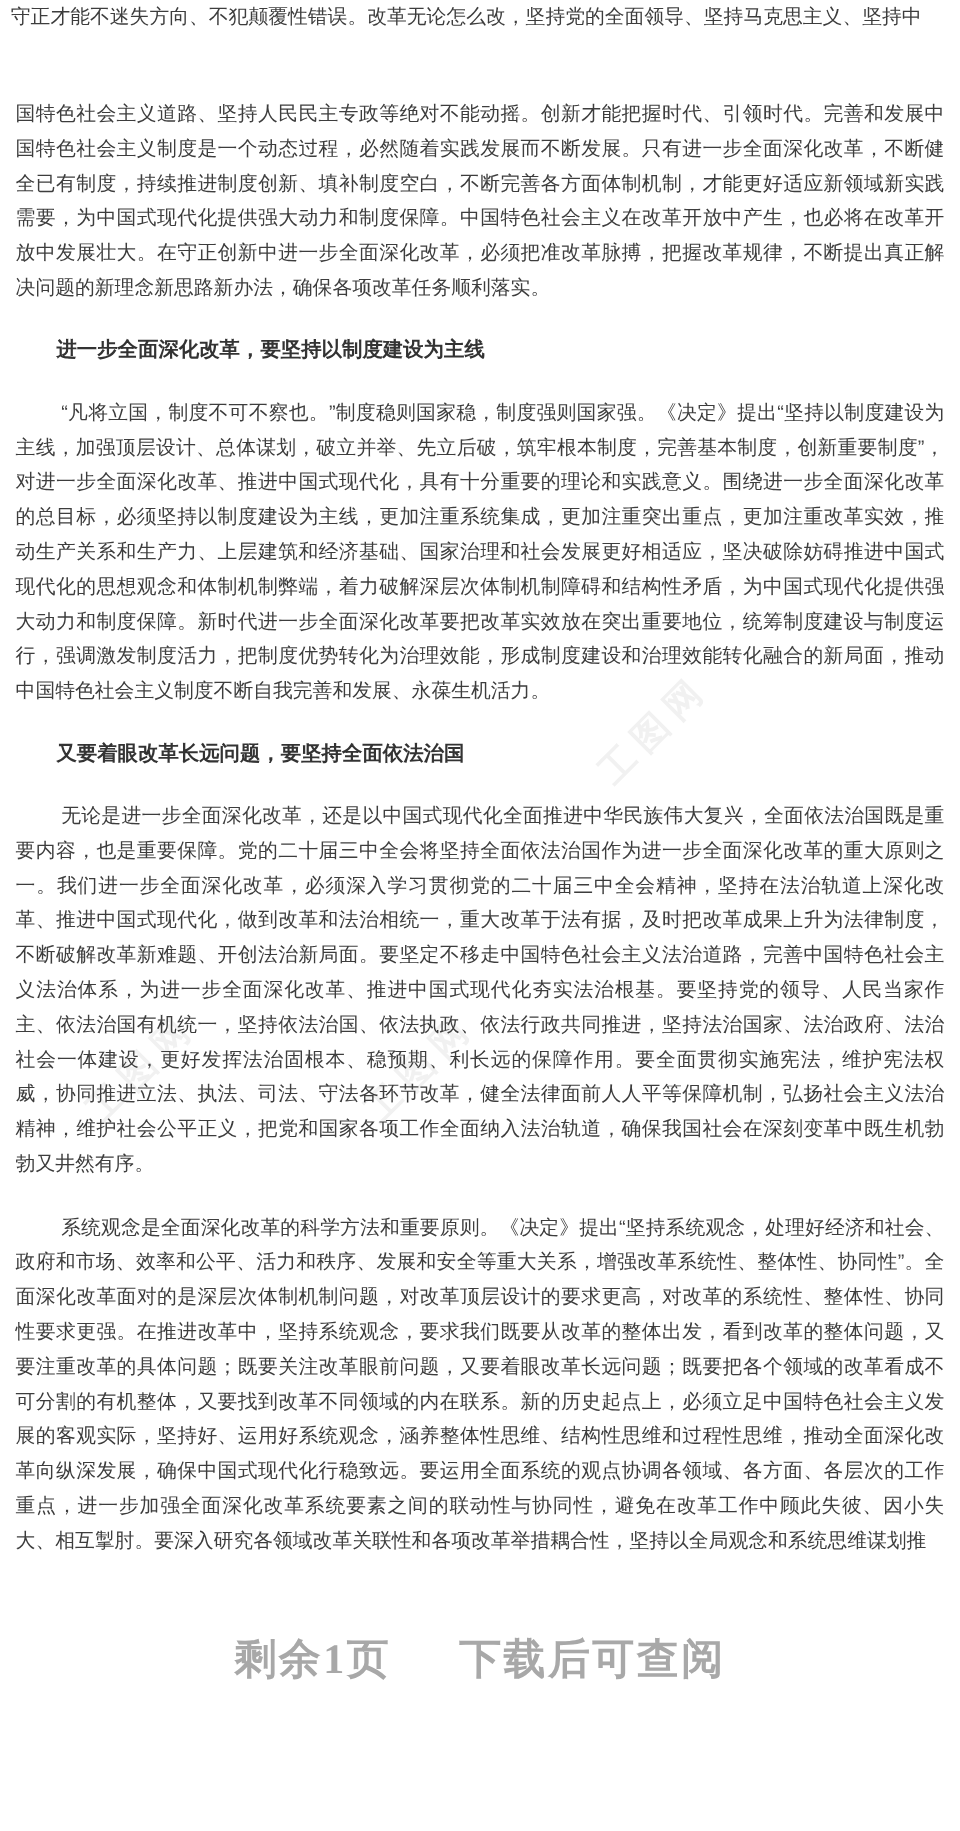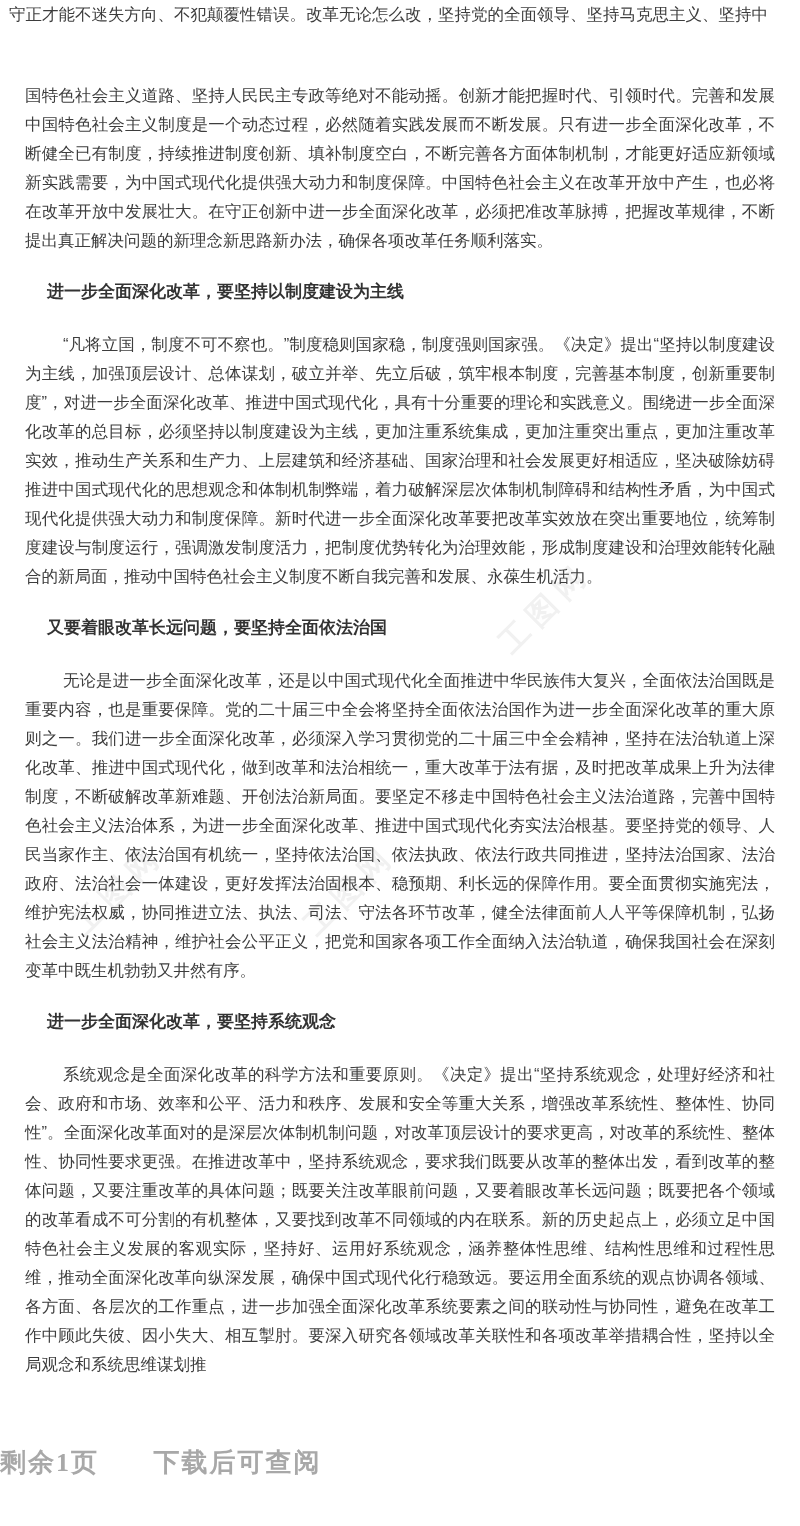--- a/index.html
+++ b/index.html
@@ -20,44 +20,45 @@
     line-height: 29px;
     text-align: justify;
     word-break: break-all;
   }
   .frag {
     margin: 0;
     white-space: nowrap;
     overflow: hidden;
   }
   .para {
-    margin: 16px;
+    margin: 4px;
     text-indent: 38px;
   }
   .para.cont {
     margin-top: 52px;
     text-indent: 0;
   }
   .para.after-heading { margin-top: 24px; }
   .heading {
     margin: 22px 0 0 0;
     font-size: 17px;
     line-height: 29px;
     font-weight: bold;
     color: #333333;
     text-indent: 38px;
     font-family: Liberation Serif, serif;
   }
   .footer {
     position: relative;
     z-index: 1;
     margin-top: 60px;
+    text-align: center;
     font-family: "Liberation Serif", "DejaVu Serif", serif;
     font-weight: bold;
-    font-size: 26px;
+    font-size: 35px;
     line-height: 48px;
     color: #a8a8a8;
     letter-spacing: 2px;
     white-space: nowrap;
   }
   .footer .hint { margin-left: 46px; }
   .watermark-layer {
     position: absolute;
     inset: 0;
     z-index: 0;
@@ -92,21 +93,20 @@
     <p class="frag">守正才能不迷失方向、不犯颠覆性错误。改革无论怎么改，坚持党的全面领导、坚持马克思主义、坚持中</p>
 
     <p class="para cont">国特色社会主义道路、坚持人民民主专政等绝对不能动摇。创新才能把握时代、引领时代。完善和发展中国特色社会主义制度是一个动态过程，必然随着实践发展而不断发展。只有进一步全面深化改革，不断健全已有制度，持续推进制度创新、填补制度空白，不断完善各方面体制机制，才能更好适应新领域新实践需要，为中国式现代化提供强大动力和制度保障。中国特色社会主义在改革开放中产生，也必将在改革开放中发展壮大。在守正创新中进一步全面深化改革，必须把准改革脉搏，把握改革规律，不断提出真正解决问题的新理念新思路新办法，确保各项改革任务顺利落实。</p>
 
     <h3 class="heading">进一步全面深化改革，要坚持以制度建设为主线</h3>
     <p class="para after-heading">“凡将立国，制度不可不察也。”制度稳则国家稳，制度强则国家强。《决定》提出“坚持以制度建设为主线，加强顶层设计、总体谋划，破立并举、先立后破，筑牢根本制度，完善基本制度，创新重要制度”，对进一步全面深化改革、推进中国式现代化，具有十分重要的理论和实践意义。围绕进一步全面深化改革的总目标，必须坚持以制度建设为主线，更加注重系统集成，更加注重突出重点，更加注重改革实效，推动生产关系和生产力、上层建筑和经济基础、国家治理和社会发展更好相适应，坚决破除妨碍推进中国式现代化的思想观念和体制机制弊端，着力破解深层次体制机制障碍和结构性矛盾，为中国式现代化提供强大动力和制度保障。新时代进一步全面深化改革要把改革实效放在突出重要地位，统筹制度建设与制度运行，强调激发制度活力，把制度优势转化为治理效能，形成制度建设和治理效能转化融合的新局面，推动中国特色社会主义制度不断自我完善和发展、永葆生机活力。</p>
 
     <h3 class="heading">又要着眼改革长远问题，要坚持全面依法治国</h3>
     <p class="para after-heading">无论是进一步全面深化改革，还是以中国式现代化全面推进中华民族伟大复兴，全面依法治国既是重要内容，也是重要保障。党的二十届三中全会将坚持全面依法治国作为进一步全面深化改革的重大原则之一。我们进一步全面深化改革，必须深入学习贯彻党的二十届三中全会精神，坚持在法治轨道上深化改革、推进中国式现代化，做到改革和法治相统一，重大改革于法有据，及时把改革成果上升为法律制度，不断破解改革新难题、开创法治新局面。要坚定不移走中国特色社会主义法治道路，完善中国特色社会主义法治体系，为进一步全面深化改革、推进中国式现代化夯实法治根基。要坚持党的领导、人民当家作主、依法治国有机统一，坚持依法治国、依法执政、依法行政共同推进，坚持法治国家、法治政府、法治社会一体建设，更好发挥法治固根本、稳预期、利长远的保障作用。要全面贯彻实施宪法，维护宪法权威，协同推进立法、执法、司法、守法各环节改革，健全法律面前人人平等保障机制，弘扬社会主义法治精神，维护社会公平正义，把党和国家各项工作全面纳入法治轨道，确保我国社会在深刻变革中既生机勃勃又井然有序。</p>
 
-    <h3 class="heading">进一步全面深化改革，要坚持系统观念</h3>
     <p class="para after-heading">系统观念是全面深化改革的科学方法和重要原则。《决定》提出“坚持系统观念，处理好经济和社会、政府和市场、效率和公平、活力和秩序、发展和安全等重大关系，增强改革系统性、整体性、协同性”。全面深化改革面对的是深层次体制机制问题，对改革顶层设计的要求更高，对改革的系统性、整体性、协同性要求更强。在推进改革中，坚持系统观念，要求我们既要从改革的整体出发，看到改革的整体问题，又要注重改革的具体问题；既要关注改革眼前问题，又要着眼改革长远问题；既要把各个领域的改革看成不可分割的有机整体，又要找到改革不同领域的内在联系。新的历史起点上，必须立足中国特色社会主义发展的客观实际，坚持好、运用好系统观念，涵养整体性思维、结构性思维和过程性思维，推动全面深化改革向纵深发展，确保中国式现代化行稳致远。要运用全面系统的观点协调各领域、各方面、各层次的工作重点，进一步加强全面深化改革系统要素之间的联动性与协同性，避免在改革工作中顾此失彼、因小失大、相互掣肘。要深入研究各领域改革关联性和各项改革举措耦合性，坚持以全局观念和系统思维谋划推</p>
 
   </div>
 
   <div class="footer">
     <span>剩余1页</span>
     <span class="hint">下载后可查阅</span>
   </div>
 
 </div>

